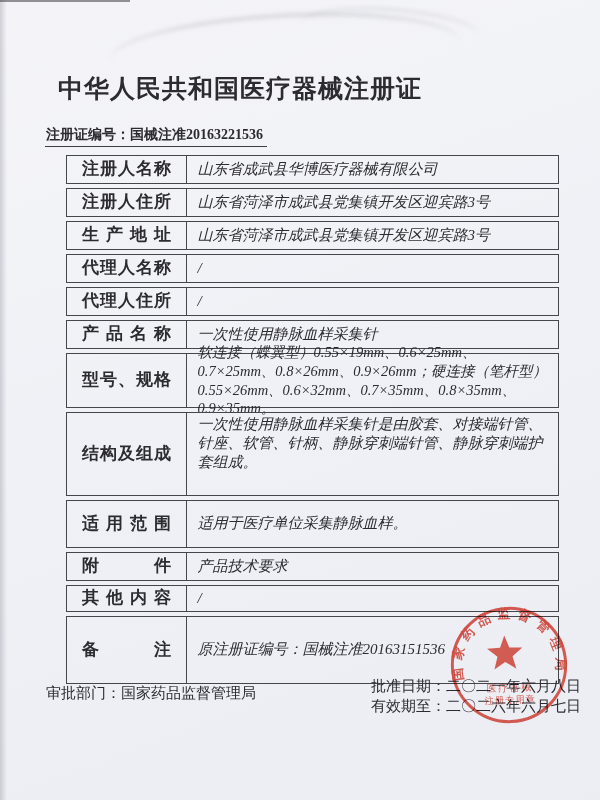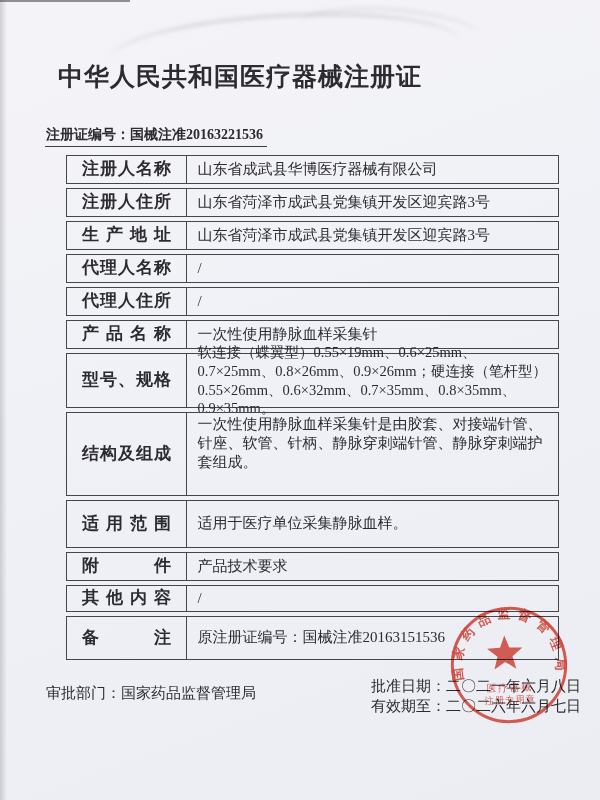--- a/index.html
+++ b/index.html
@@ -22,21 +22,21 @@
   }
   .bleedthrough{
     position:absolute;border-radius:50%;
     border-top:3px solid rgba(125,125,140,.30);
     filter:blur(2px);
   }
   .bt1{left:110px;top:14px;width:350px;height:70px;transform:rotate(-3deg);}
   .bt2{left:300px;top:8px;width:180px;height:40px;transform:rotate(4deg);opacity:.6;}
 
   .title{
-    position:absolute;left:0;top:60px;width:480px;
+    position:absolute;left:0;top:72px;width:480px;
     text-align:center;font-size:25px;font-weight:bold;letter-spacing:1px;
   }
   .cert-line{
     position:absolute;left:45px;top:126px;
     font-size:14px;font-weight:bold;
     border-bottom:1.5px solid #3d3d44;
     padding:0 4px 2px 1px;
   }
 
   .cert-table{
@@ -50,25 +50,25 @@
     display:flex;align-items:center;
     padding:0 15px;
     font-weight:bold;font-size:17px;
   }
   .t-label .jt{flex:1;text-align:justify;text-align-last:justify;line-height:1.1;}
   .t-value{
     flex:1;box-sizing:border-box;margin-left:-1.5px;
     border:1.5px solid #45454c;
     display:flex;align-items:center;
     padding:2px 6px 2px 11px;
-    font-size:15px;line-height:1.28;
+    font-size:15px;line-height:1.28;font-style:italic;
   }
   .va-top{align-items:flex-start;}
   .h29{height:29px;} .h27{height:27px;} .h55{height:55px;} .h84{height:84px;}
-  .h48{height:48px;} .h52{height:44px;}
+  .h48{height:48px;} .h52{height:68px;}
 
   .footer-dept{position:absolute;left:46px;top:684px;font-size:15px;}
   .footer-date1{position:absolute;left:371px;top:677px;font-size:15px;}
   .footer-date2{position:absolute;left:371px;top:697px;font-size:15px;}
 
   .stamp{
     position:absolute;left:444px;top:600px;width:130px;height:130px;
     mix-blend-mode:multiply;opacity:.88;
     transform:rotate(-2deg);
   }

